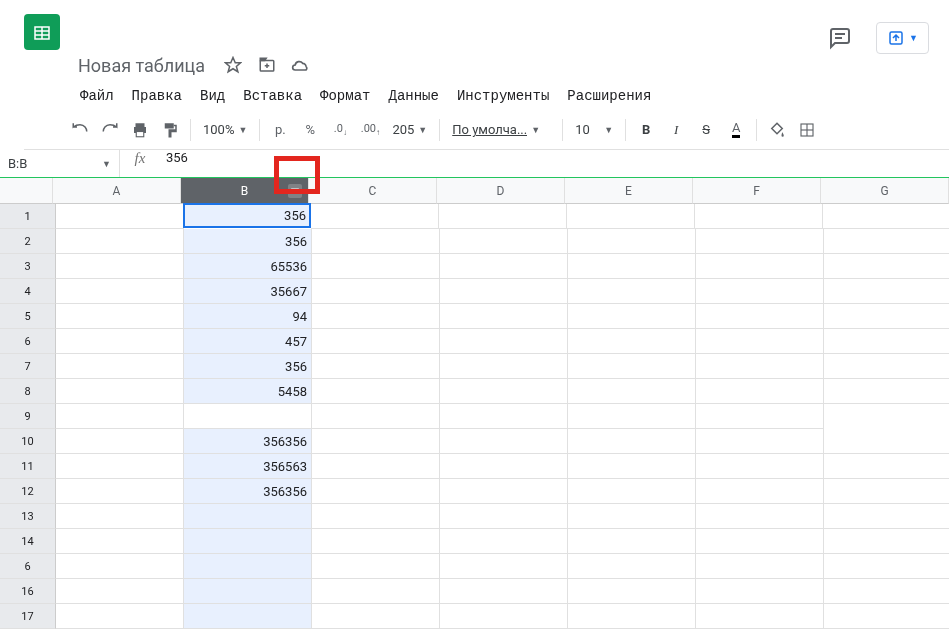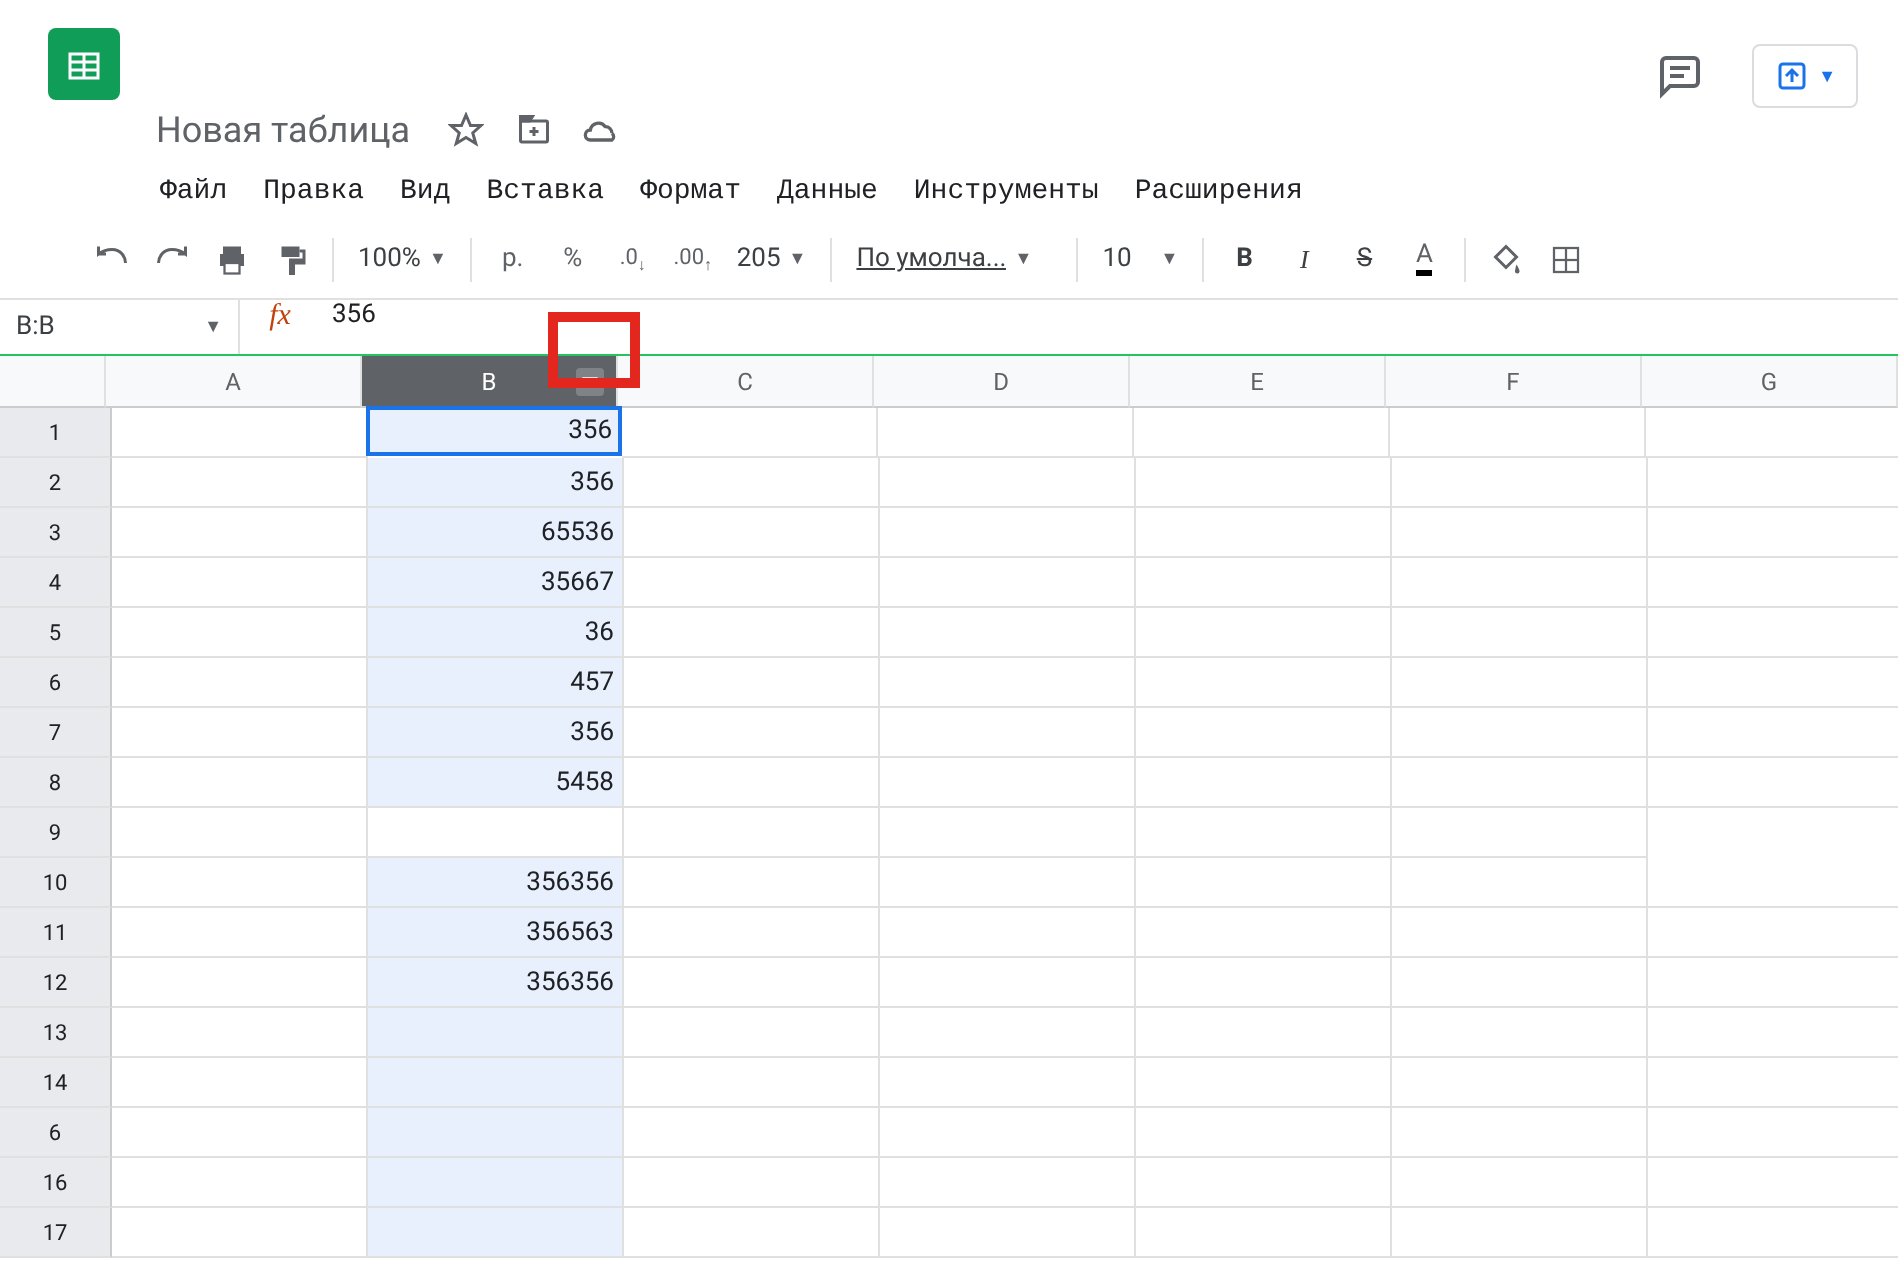--- a/index.html
+++ b/index.html
@@ -14,32 +14,32 @@
   .title-row { display: flex; align-items: center; gap: 10px; height: 30px; margin-top: 42px; }
   .doc-title { font-size: 18px; color: #5f6368; padding: 2px 6px; }
   .title-icon { color: #5f6368; width: 24px; height: 24px; display: flex; align-items: center; justify-content: center; cursor: pointer; }
   .menu-bar { display: flex; gap: 2px; height: 28px; align-items: center; margin-top: 2px; font-family: Liberation Mono, monospace; }
   .menu-item { padding: 4px 8px; font-size: 14px; color: #202124; cursor: pointer; border-radius: 4px; }
   .header-right { display: flex; align-items: center; gap: 16px; padding-top: 10px; padding-right: 8px; }
   .header-icon-btn { width: 40px; height: 40px; display: flex; align-items: center; justify-content: center; color: #5f6368; cursor: pointer; border-radius: 50%; }
   .share-btn { display: flex; align-items: center; gap: 4px; border: 1px solid #dadce0; border-radius: 4px; padding: 6px 10px; cursor: pointer; color: #1a73e8; }
   
   
-  .toolbar { display: flex; align-items: center; gap: 2px; padding: 4px 12px 4px 42px; border-bottom: 1px solid #e0e0e0; height: 40px; }
+  .toolbar { display: flex; align-items: center; gap: 2px; padding: 4px 12px 4px 42px; border-bottom: 1px solid #e0e0e0; height: 40px; margin-left: 24px; }
   .tb-btn { min-width: 28px; height: 28px; display: flex; align-items: center; justify-content: center; color: #5f6368; cursor: pointer; border-radius: 2px; padding: 0 4px; font-size: 13px; }
   .tb-sep { width: 1px; height: 22px; background: #e0e0e0; margin: 0 4px; }
   .tb-dropdown { display: flex; align-items: center; gap: 4px; padding: 0 6px; height: 28px; cursor: pointer; color: #3c4043; font-size: 13px; }
   .tb-dropdown .caret { font-size: 9px; color: #5f6368; }
   .text-color-underline { border-bottom: 3px solid #000; padding-bottom: 1px; line-height:1; }
   
   
   .formula-bar { display: flex; align-items: flex-start; height: 28px; border-bottom: 1px solid #22c55e; }
   .name-box { width: 120px; display: flex; align-items: center; padding: 0 8px; border-right: 1px solid #e0e0e0; height: 100%; justify-content: space-between; color: #3c4043; font-size: 13px; }
   .name-box .caret { font-size: 9px; color: #5f6368; }
-  .fx-icon { width: 40px; display: flex; align-items: center; justify-content: center; font-style: italic; color: #c2410c; font-family: serif; font-size: 15px; }
+  .fx-icon { width: 40px; display: flex; align-items: center; justify-content: center; font-style: italic; color: #737373; font-family: serif; font-size: 15px; }
   .formula-input { flex: 1; padding: 0 6px; font-size: 13px; color: #202124; }
   
   
   .grid-area { position: relative; }
   .grid-header-row { display: flex; height: 26px; }
   .corner-cell { width: 56px; border-right: 1px solid #e0e0e0; border-bottom: 1px solid #ccc; background: #f8f9fa; }
   .col-header { border-right: 1px solid #e0e0e0; border-bottom: 1px solid #ccc; background: #f8f9fa; display: flex; align-items: center; justify-content: center; font-size: 12px; color: #5f6368; cursor: pointer; position: relative; }
   .col-header.selected { background: #5f6368; color: #fff; }
   .col-header .dd-arrow { position: absolute; right: 6px; top: 50%; transform: translateY(-50%); width: 14px; height: 14px; display: flex; align-items: center; justify-content: center; background: rgba(255,255,255,0.2); border-radius:2px; }
   .col-A { width: 128px; }
@@ -282,21 +282,21 @@
           <div class="cell col-A"></div>
           <div class="cell col-B col-sel">35667</div>
           <div class="cell col-C"></div>
           <div class="cell col-D"></div>
           <div class="cell col-E"></div>
           <div class="cell col-F"></div>
           <div class="cell col-G"></div>
         </div>
         <div class="cell-row">
           <div class="cell col-A"></div>
-          <div class="cell col-B col-sel">36</div>
+          <div class="cell col-B col-sel">94</div>
           <div class="cell col-C"></div>
           <div class="cell col-D"></div>
           <div class="cell col-E"></div>
           <div class="cell col-F"></div>
           <div class="cell col-G"></div>
         </div>
         <div class="cell-row">
           <div class="cell col-A"></div>
           <div class="cell col-B col-sel">457</div>
           <div class="cell col-C"></div>

